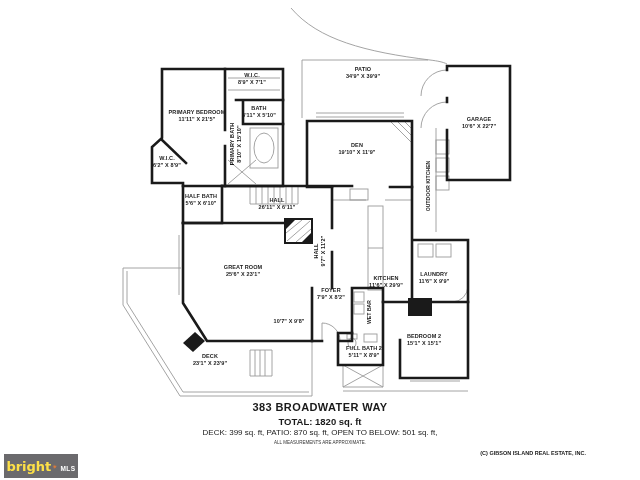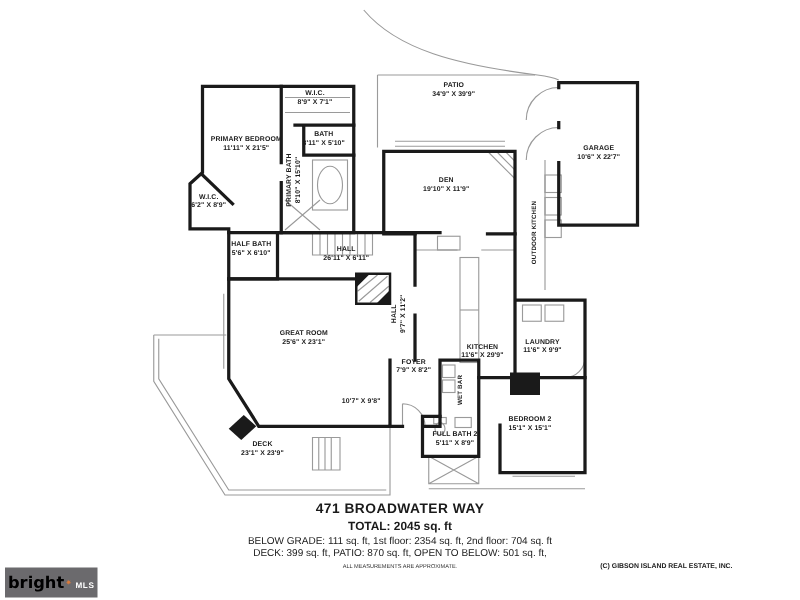--- a/index.html
+++ b/index.html
@@ -19,21 +19,21 @@
   .area-line { font-size:8px; margin-top:1px; }
   .disclaimer { font-size:4.5px; margin-top:3px; color:#333; }
   .copyright {
     position:absolute; right:54px; top:450px;
     font-size:5.5px; font-weight:bold; color:#1a1a1a;
   }
   .mls-logo {
     position:absolute; left:4px; top:454px; width:74px; height:24px;
     background:#6b6a6d; display:flex; align-items:center; justify-content:center;
   }
-  .mls-brand { color:#000000; font-weight:bold; font-size:13px; font-family:"DejaVu Sans", sans-serif; line-height:1; }
+  .mls-brand { color:#fde047; font-weight:bold; font-size:13px; font-family:"DejaVu Sans", sans-serif; line-height:1; }
   .mls-spark { color:#e07b39; font-size:6px; vertical-align:8px; margin-left:1px; }
   .mls-suffix { color:#fff; font-weight:bold; font-size:6.5px; margin-left:3px; margin-top:5px; letter-spacing:.5px; }
   svg { position:absolute; left:0; top:0; }
 </style>
 </head>
 <body>
 
 <div class="canvas">
 
   <svg width="640" height="480" viewBox="0 0 640 480">
@@ -177,23 +177,22 @@
   </div>
   <div class="room-label" style="left:210px;top:360px;">
     <div>DECK</div>
     <div>23'1" X 23'9"</div>
   </div>
   <div class="room-label" style="left:289px;top:322px;">
     <div>10'7" X 9'8"</div>
   </div>
 
   <div class="footer">
-    <div class="addr">471 BROADWATER WAY</div>
-    <div class="total">TOTAL: 2045 sq. ft</div>
-    <div class="area-line">BELOW GRADE: 111 sq. ft, 1st floor: 2354 sq. ft, 2nd floor: 704 sq. ft</div>
+    <div class="addr">383 BROADWATER WAY</div>
+    <div class="total">TOTAL: 1820 sq. ft</div>
     <div class="area-line">DECK: 399 sq. ft, PATIO: 870 sq. ft, OPEN TO BELOW: 501 sq. ft,</div>
     <div class="disclaimer">ALL MEASUREMENTS ARE APPROXIMATE.</div>
   </div>
 
   <div class="copyright">(C) GIBSON ISLAND REAL ESTATE, INC.</div>
 
   <div class="mls-logo">
     <span class="mls-brand">bright</span>
       <span class="mls-spark">✷</span>
     <span class="mls-suffix">MLS</span>

